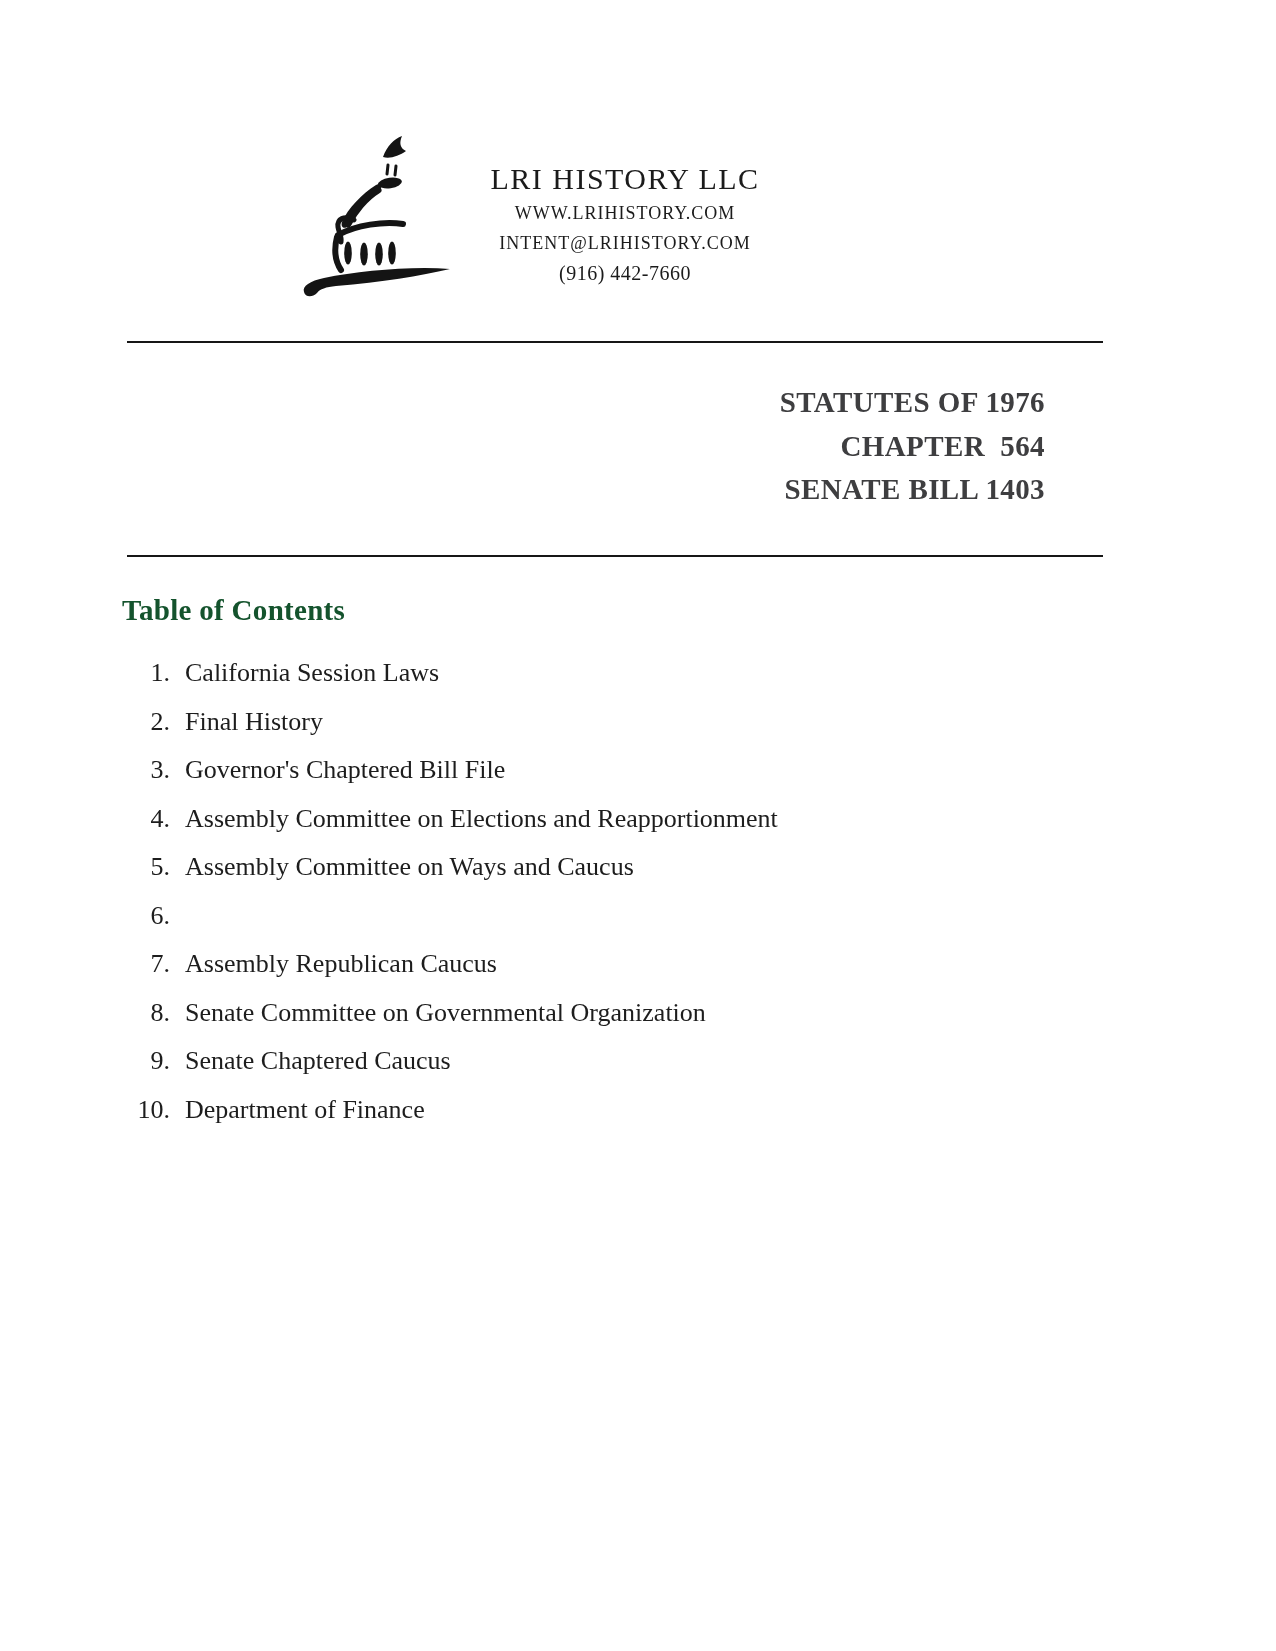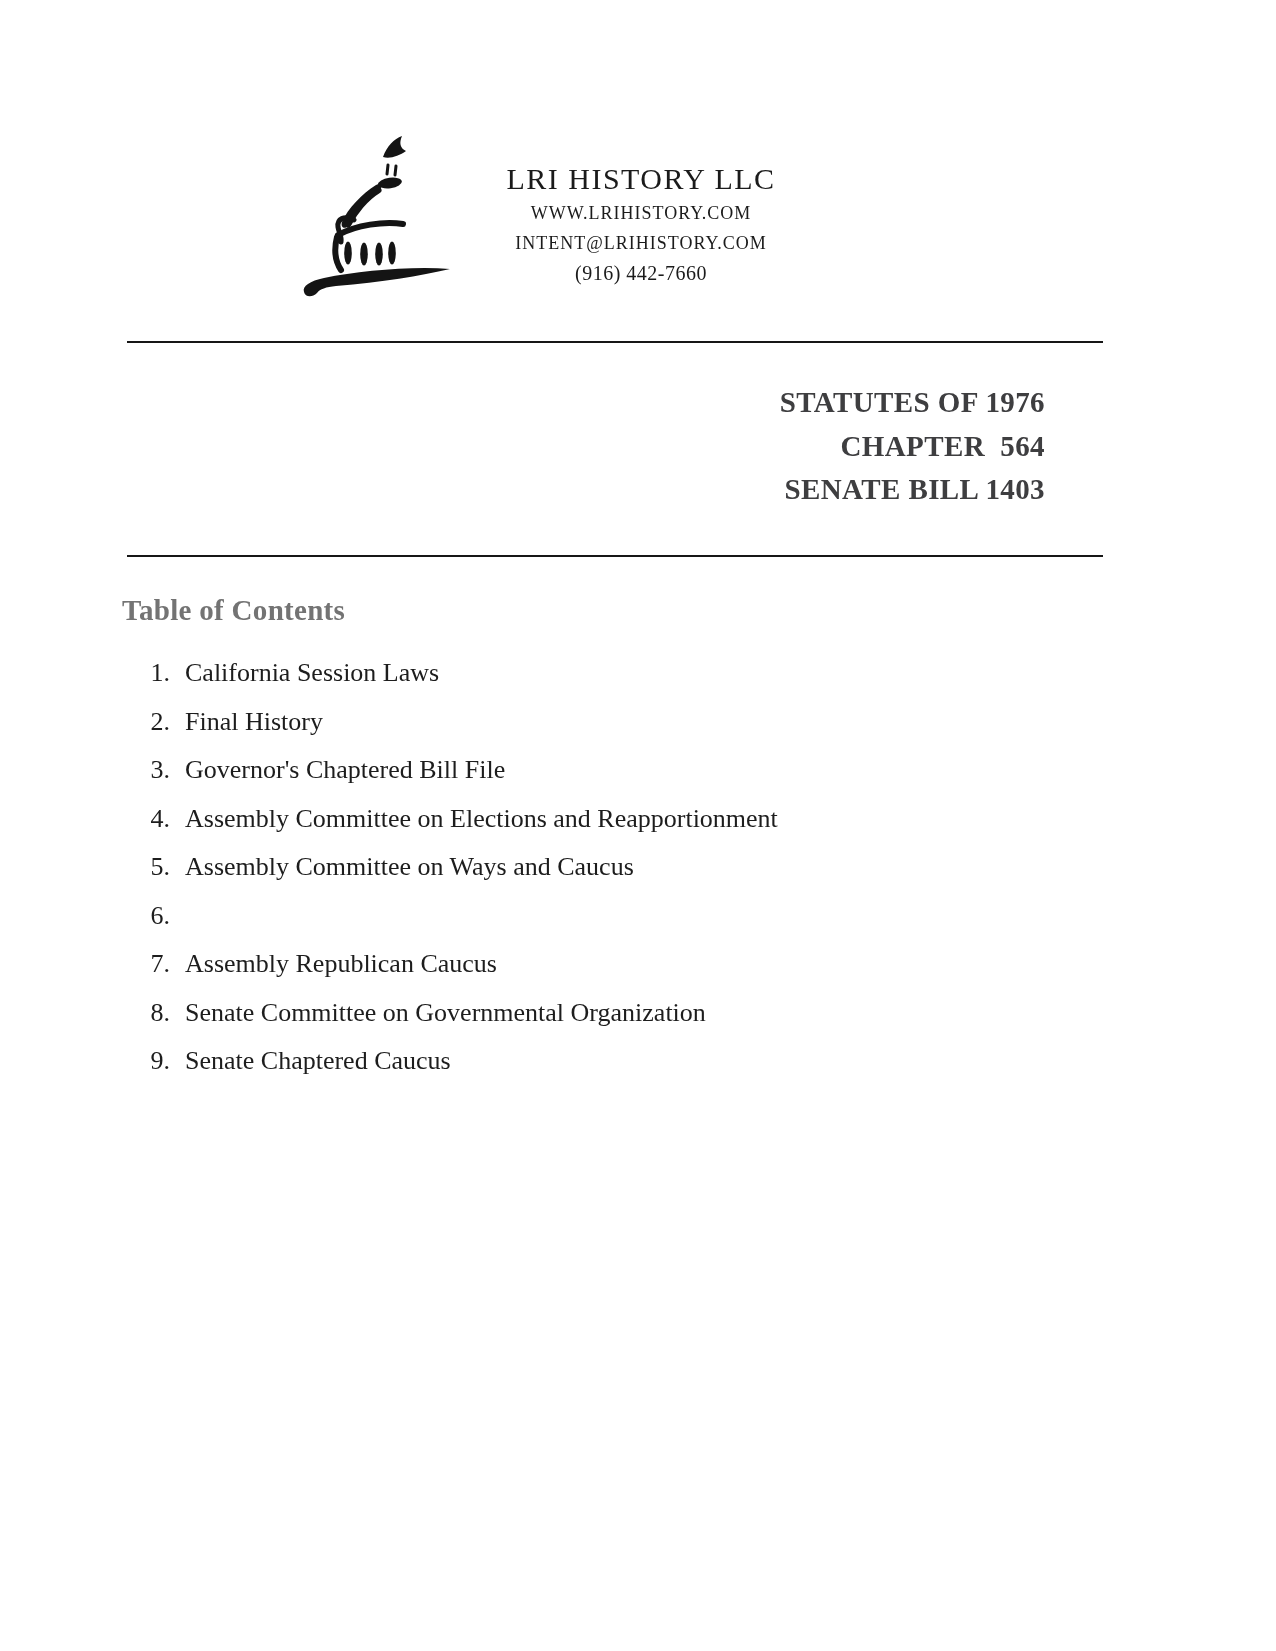--- a/index.html
+++ b/index.html
@@ -19,21 +19,21 @@
   .logo {
     position: absolute;
     left: 292px;
     top: 120px;
     width: 160px;
     height: 180px;
   }
   .logo svg { width: 100%; height: 100%; }
   .org {
     position: absolute;
-    left: 451px;
+    left: 435px;
     top: 160px;
     width: 380px;
     text-align: center;
     color: #1b1b1b;
   }
   .org-name {
     font-size: 30px;
     line-height: 38px;
     font-weight: 400;
     letter-spacing: 1.5px;
@@ -78,21 +78,21 @@
   .doc-line { white-space: pre; }
 
   
   .toc-title {
     position: absolute;
     left: 122px;
     top: 593px;
     font-size: 29px;
     line-height: 34px;
     font-weight: bold;
-    color: #737373;
+    color: #14532d;
     letter-spacing: 0.3px;
   }
   .toc-list {
     position: absolute;
     left: 118px;
     top: 658px;
     list-style: none;
     color: #1d1d1d;
   }
   .toc-item {
@@ -189,15 +189,19 @@
       <span class="toc-label">Assembly Republican Caucus</span>
     </li>
     <li class="toc-item">
       <span class="toc-num">8.</span>
       <span class="toc-label">Senate Committee on Governmental Organization</span>
     </li>
     <li class="toc-item">
       <span class="toc-num">9.</span>
       <span class="toc-label">Senate Chaptered Caucus</span>
     </li>
+    <li class="toc-item">
+      <span class="toc-num">10.</span>
+      <span class="toc-label">Department of Finance</span>
+    </li>
   </ol>
 
 </div>
 
 </body></html>

